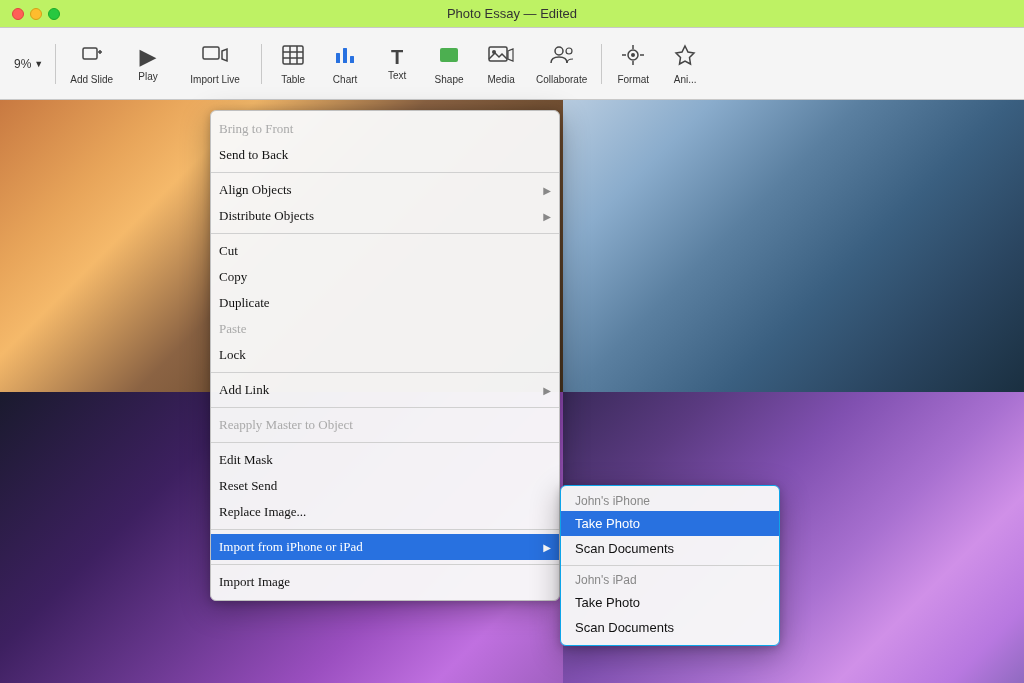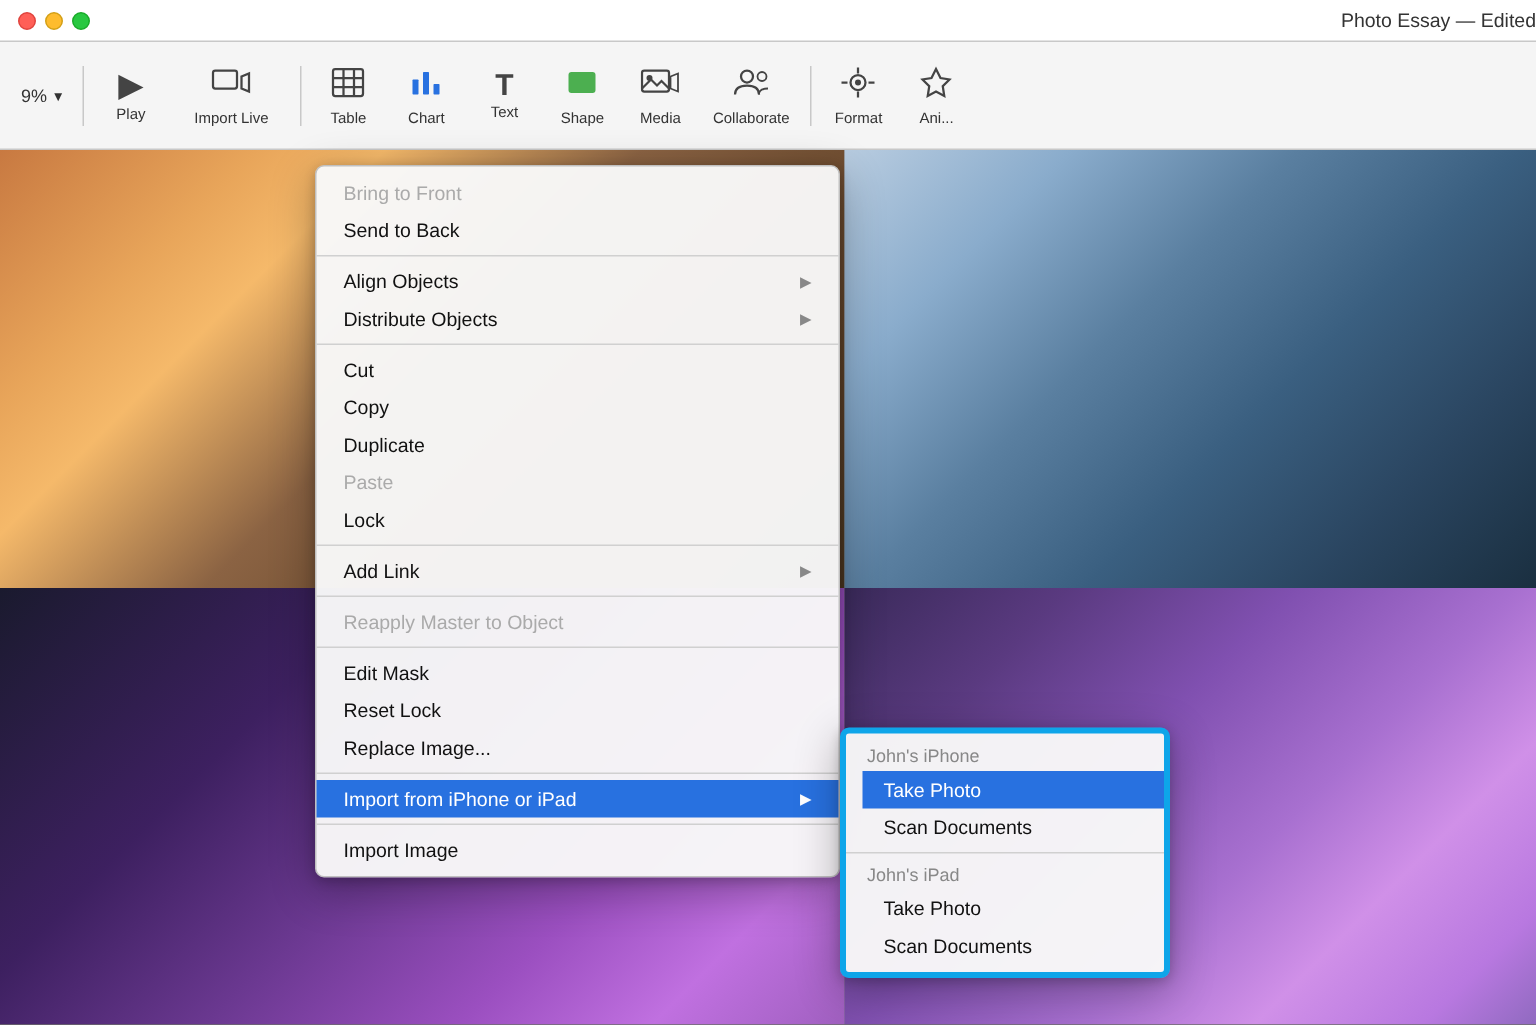--- a/index.html
+++ b/index.html
@@ -10,24 +10,24 @@
       font-family: -apple-system, BlinkMacSystemFont, "San Francisco", "Helvetica Neue", sans-serif;
       position: relative;
       background: #1a1a1a;
     }
 
     
     .title-bar {
       position: absolute;
       top: 0; left: 0; right: 0;
       height: 28px;
-      background: #ffffff;
-      display: flex;
-      align-items: center;
-      justify-content: flex-end;
+      background: #bef264;
+      display: flex;
+      align-items: center;
+      justify-content: center;
       border-bottom: 1px solid #c8c8c8;
       z-index: 10;
     }
     .title-bar-text {
       font-size: 13px;
       color: #333;
       font-weight: 500;
     }
     .traffic-lights {
       position: absolute;
@@ -138,25 +138,26 @@
       border: 1px solid #c0c0c0;
       border-radius: 6px;
       box-shadow: 0 8px 30px rgba(0,0,0,0.3), 0 2px 8px rgba(0,0,0,0.2);
       z-index: 100;
       padding: 5px 0;
     }
     .menu-item {
       display: flex;
       align-items: center;
       justify-content: space-between;
-      padding: 5px 18px;
+      padding: 5px 8px;
       font-size: 13px;
       color: #111;
       cursor: pointer;
       min-height: 22px;
+      font-family: Liberation Serif, serif;
     }
     .menu-item.active {
       background: #2871e0;
       color: white;
       gap: 40px;
     }
     .menu-item.disabled {
       color: #aaa;
       cursor: default;
     }
@@ -174,41 +175,40 @@
       color: white;
     }
 
     
     .submenu {
       position: absolute;
       top: 485px;
       left: 560px;
       width: 220px;
       background: rgba(248, 248, 248, 0.97);
-      border: 4px solid #0ea5e9;
+      border: 1px solid #0ea5e9;
       border-radius: 6px;
       box-shadow: 0 8px 30px rgba(0,0,0,0.3), 0 2px 8px rgba(0,0,0,0.2);
       z-index: 101;
       padding: 5px 0;
     }
     .submenu-section-header {
       padding: 3px 14px;
       font-size: 12px;
       color: #888;
       cursor: default;
     }
     .submenu-item {
       display: flex;
       align-items: center;
       padding: 5px 14px;
       font-size: 13px;
       color: #111;
       cursor: pointer;
       min-height: 22px;
-      margin-left: 11px;
     }
     .submenu-item.highlighted {
       background: #2871e0;
       color: white;
     }
     .submenu-separator {
       height: 1px;
       background: #d0d0d0;
       margin: 4px 0;
     }
@@ -226,20 +226,30 @@
 </div>
 
 <div class="toolbar">
 
   <div class="toolbar-zoom">
     <span>9%</span>
     <span style="font-size:9px;">▼</span>
   </div>
   <div class="toolbar-divider"></div>
 
+  <div class="toolbar-item">
+    <span class="toolbar-icon">
+      <svg width="24" height="24" viewBox="0 0 24 24" fill="none" xmlns="http://www.w3.org/2000/svg">
+        <rect x="3" y="5" width="14" height="11" rx="1.5" stroke="#444" stroke-width="1.5" fill="none"></rect>
+        <line x1="18" y1="9" x2="22" y2="9" stroke="#444" stroke-width="1.5"></line>
+        <line x1="20" y1="7" x2="20" y2="11" stroke="#444" stroke-width="1.5"></line>
+      </svg>
+    </span>
+    <span class="toolbar-label">Add Slide</span>
+  </div>
 
   <div class="toolbar-item">
     <span class="toolbar-icon">▶</span>
     <span class="toolbar-label">Play</span>
   </div>
 
   <div class="toolbar-item" style="min-width:80px;">
     <span class="toolbar-icon">
       <svg width="28" height="24" viewBox="0 0 28 24" fill="none">
         <rect x="2" y="4" width="16" height="12" rx="1.5" stroke="#444" stroke-width="1.5" fill="none"></rect>
@@ -397,21 +407,21 @@
   <div class="menu-item disabled">
     <span>Reapply Master to Object</span>
   </div>
 
   <div class="menu-separator"></div>
 
   <div class="menu-item">
     <span>Edit Mask</span>
   </div>
   <div class="menu-item">
-    <span>Reset Lock</span>
+    <span>Reset Send</span>
   </div>
   <div class="menu-item">
     <span>Replace Image...</span>
   </div>
 
   <div class="menu-separator"></div>
 
   <div class="menu-item active">
     <span>Import from iPhone or iPad</span>
     <span class="menu-arrow">▶</span>

